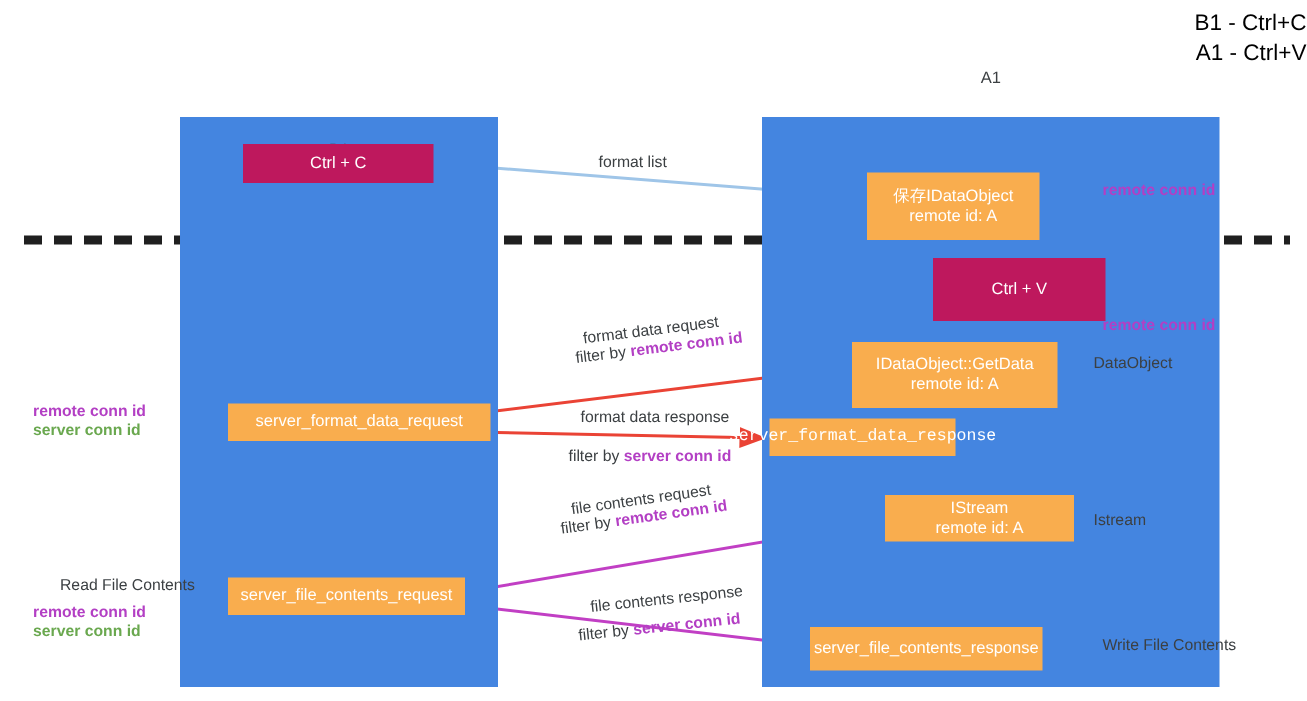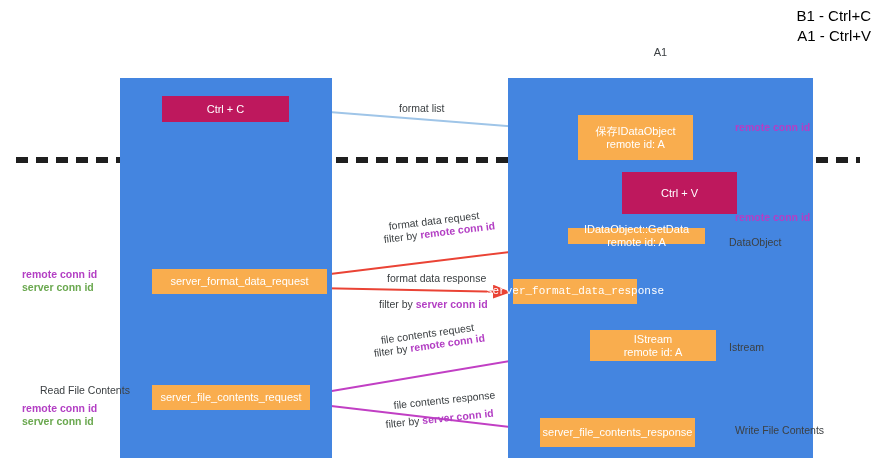--- a/index.html
+++ b/index.html
@@ -21,21 +21,21 @@
 
   .box{position:absolute;box-sizing:border-box;display:flex;flex-direction:column;
        align-items:center;justify-content:center;color:#ffffff;font-size:11px;
        line-height:13px;text-align:center;}
   .green{background:#be185d;}
   .orange{background:#f9ad4e;}
 
   #box-ctrlc{left:162px;top:96px;width:127px;height:26px;}
   #box-saveido{left:578px;top:115px;width:115px;height:45px;}
   #box-ctrlv{left:578px;top:172px;width:115px;height:42px;margin-left:44px;}
-  #box-getdata{left:568px;top:228px;width:137px;height:16px;}
+  #box-getdata{left:568px;top:228px;width:137px;height:44px;}
   #box-sfdreq{left:152px;top:269px;width:175px;height:25px;}
   #box-sfdresp{left:513px;top:279px;width:124px;height:25px;font-family:Liberation Mono, monospace;}
   #box-istream{left:590px;top:330px;width:126px;height:31px;}
   #box-sfcreq{left:152px;top:385px;width:158px;height:25px;}
   #box-sfcresp{left:540px;top:418px;width:155px;height:29px;text-align:right;}
 
   .anno{position:absolute;font-size:10.5px;line-height:13px;font-weight:bold;}
   .purple{color:#b33fc4;}
   .green-t{color:#6aa84f;}
   .plain{color:#3c4043;font-weight:normal;}

